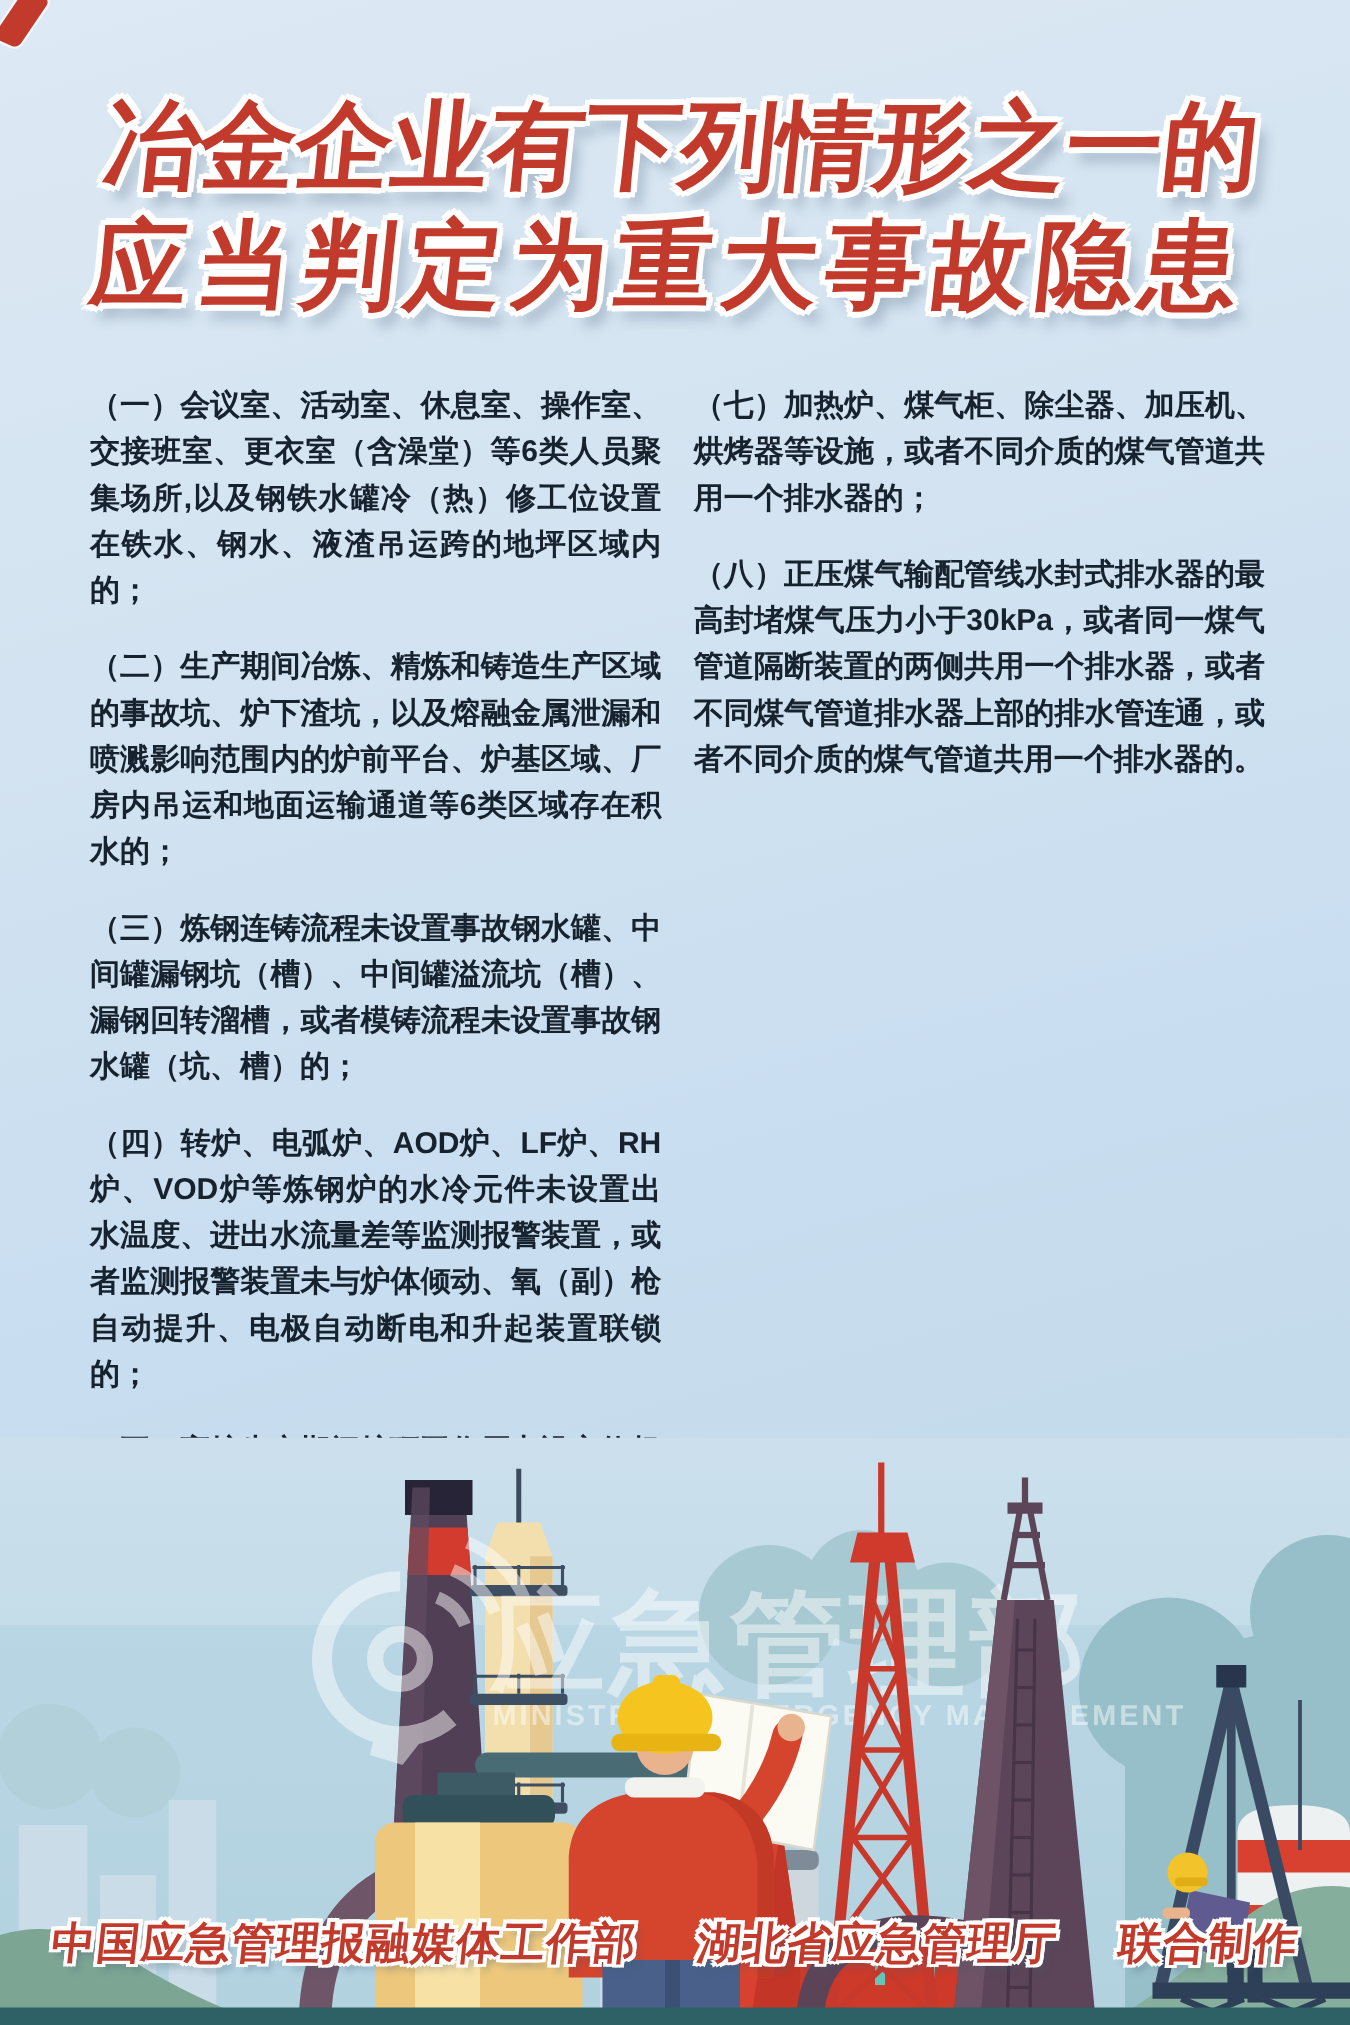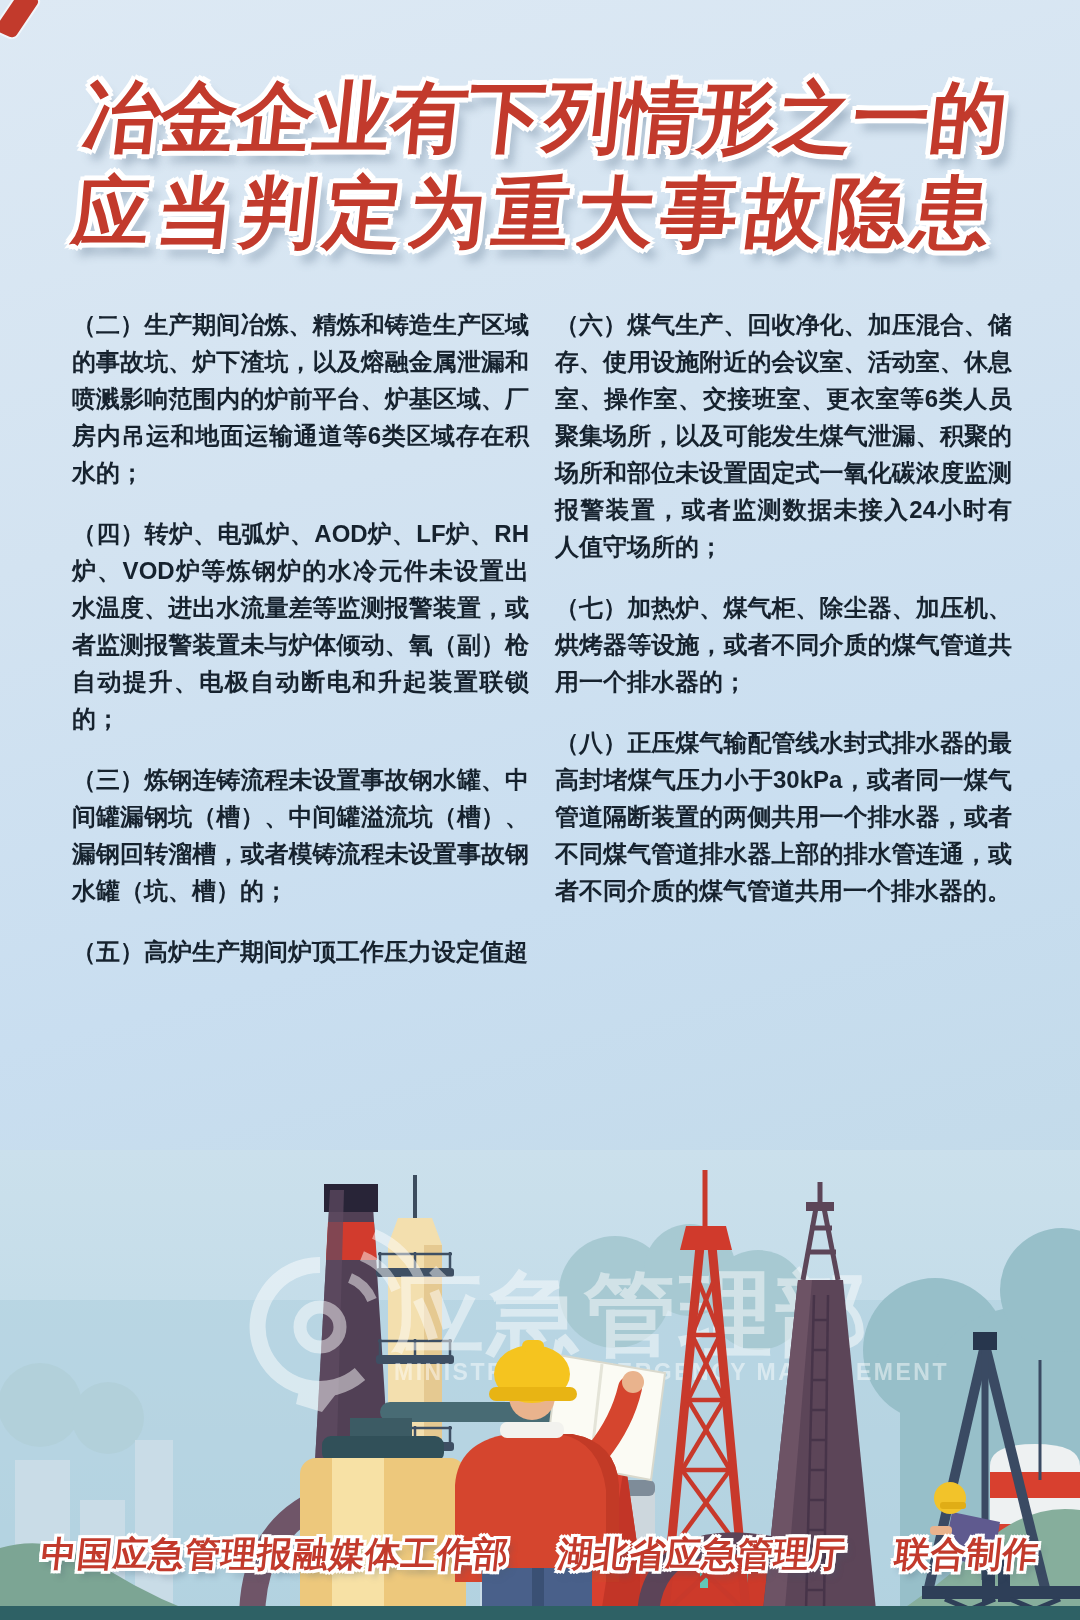--- a/index.html
+++ b/index.html
@@ -55,27 +55,27 @@
 
   <div class="corner-mark"></div>
 
   <div class="title">
     <div class="title-line1">冶金企业有下列情形之一的</div>
     <div class="title-line2">应当判定为重大事故隐患</div>
   </div>
 
   <div class="columns">
     <div class="col">
+      <p>（一）会议室、活动室、休息室、操作室、交接班室、更衣室（含澡堂）等6类人员聚集场所,以及钢铁水罐冷（热）修工位设置在铁水、钢水、液渣吊运跨的地坪区域内的；</p>
       <p>（二）生产期间冶炼、精炼和铸造生产区域的事故坑、炉下渣坑，以及熔融金属泄漏和喷溅影响范围内的炉前平台、炉基区域、厂房内吊运和地面运输通道等6类区域存在积水的；</p>
+      <p>（三）炼钢连铸流程未设置事故钢水罐、中间罐漏钢坑（槽）、中间罐溢流坑（槽）、漏钢回转溜槽，或者模铸流程未设置事故钢水罐（坑、槽）的；</p>
       <p>（四）转炉、电弧炉、AOD炉、LF炉、RH炉、VOD炉等炼钢炉的水冷元件未设置出水温度、进出水流量差等监测报警装置，或者监测报警装置未与炉体倾动、氧（副）枪自动提升、电极自动断电和升起装置联锁的；</p>
-      <p>（三）炼钢连铸流程未设置事故钢水罐、中间罐漏钢坑（槽）、中间罐溢流坑（槽）、漏钢回转溜槽，或者模铸流程未设置事故钢水罐（坑、槽）的；</p>
       <p>（五）高炉生产期间炉顶工作压力设定值超</p>
     </div>
     <div class="col">
-      <p>（六）煤气生产、回收净化、加压混合、储存、使用设施附近的会议室、活动室、休息室、操作室、交接班室、更衣室等6类人员聚集场所，以及可能发生煤气泄漏、积聚的场所和部位未设置固定式一氧化碳浓度监测报警装置，或者监测数据未接入24小时有人值守场所的；</p>
       <p>（七）加热炉、煤气柜、除尘器、加压机、烘烤器等设施，或者不同介质的煤气管道共用一个排水器的；</p>
       <p>（八）正压煤气输配管线水封式排水器的最高封堵煤气压力小于30kPa，或者同一煤气管道隔断装置的两侧共用一个排水器，或者不同煤气管道排水器上部的排水管连通，或者不同介质的煤气管道共用一个排水器的。</p>
     </div>
   </div>
 
   <svg class="illustration" viewBox="0 0 1080 470" xmlns="http://www.w3.org/2000/svg">
     <defs>
       <linearGradient id="sky" x1="0" y1="0" x2="0" y2="1">
         <stop offset="0" stop-color="#cbe0ec"></stop>
         <stop offset="1" stop-color="#b7d6e3"></stop>

